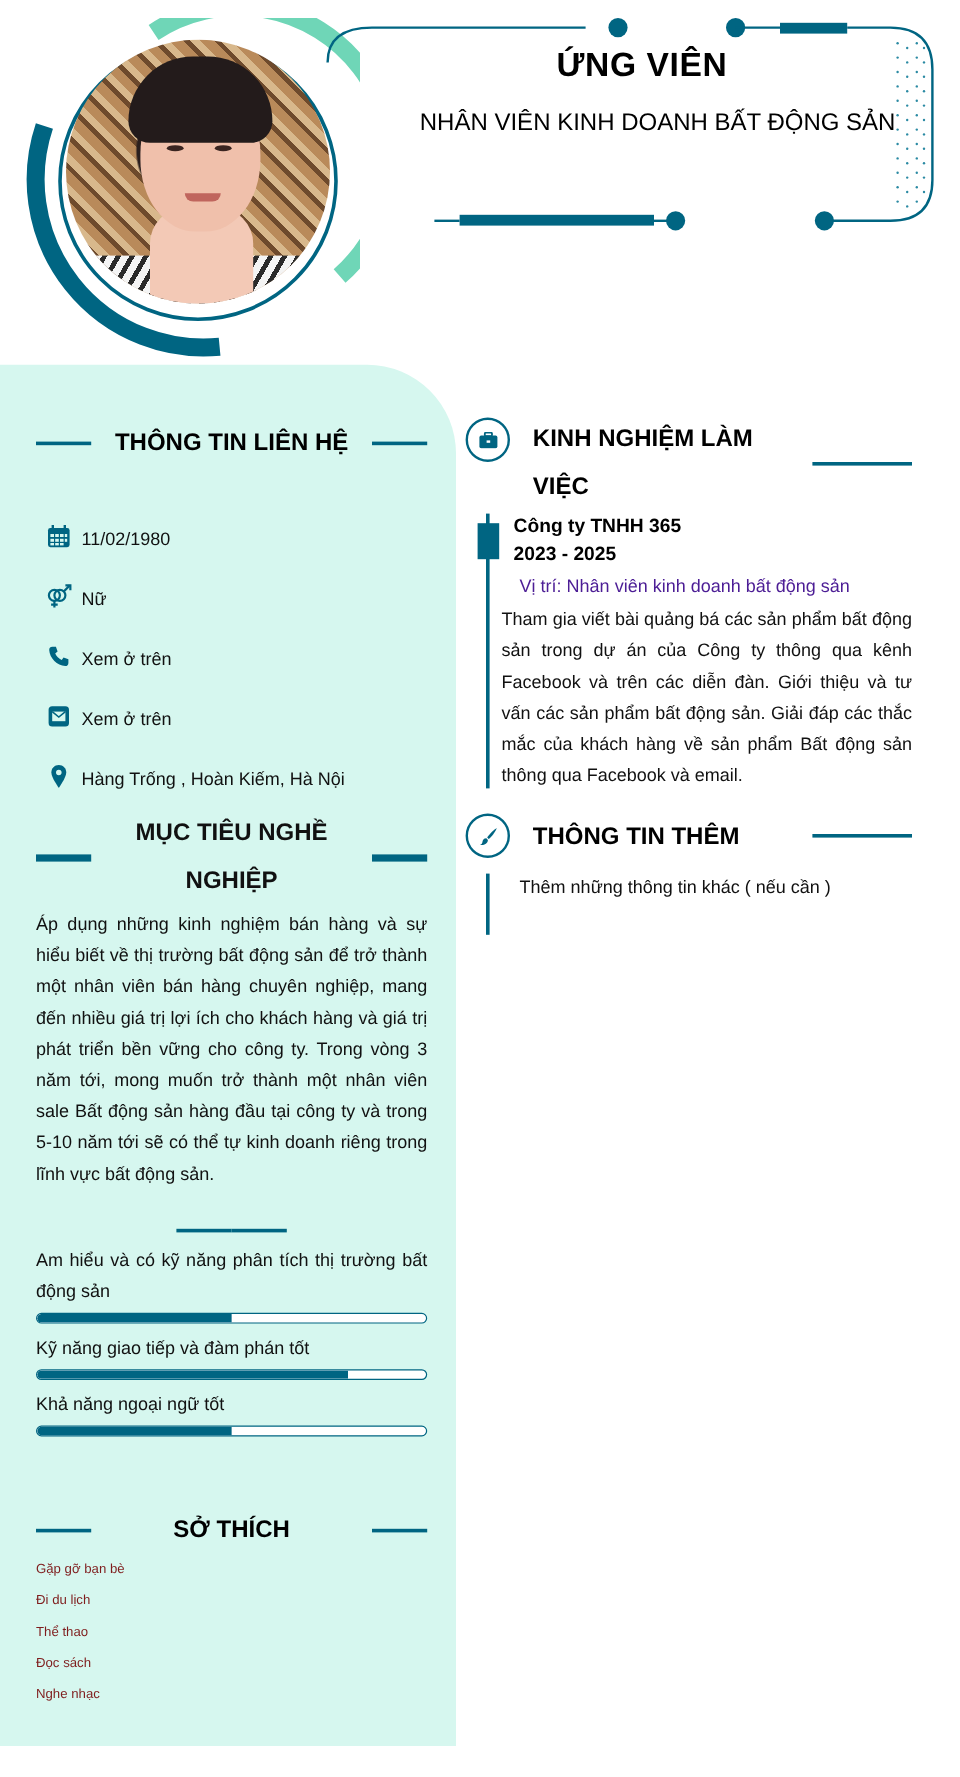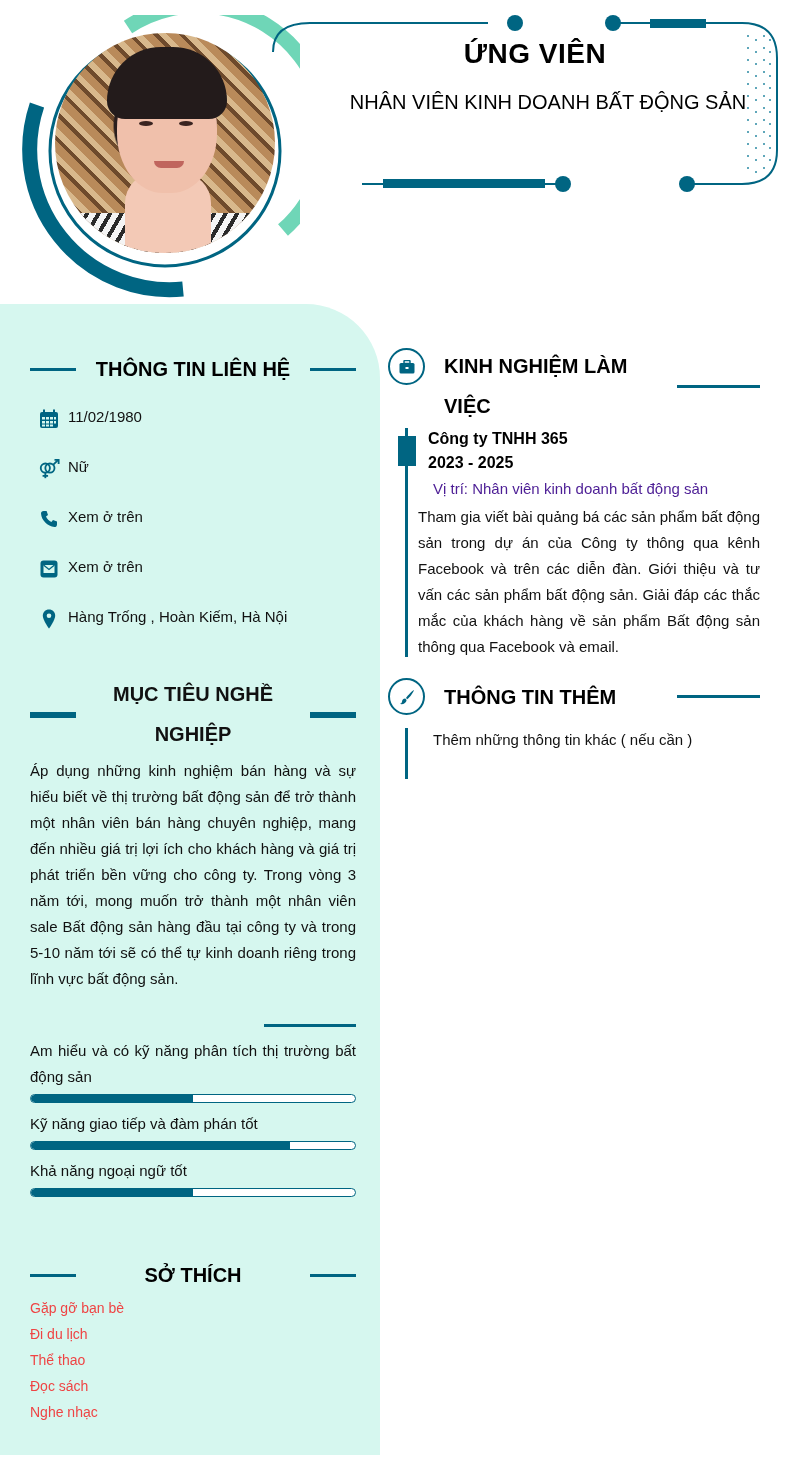--- a/index.html
+++ b/index.html
@@ -21,44 +21,44 @@
   .avatar .eye { position: absolute; top: 88px; width: 14px; height: 5px; border-radius: 50%; background: #3a2420; }
   .avatar .mouth { position: absolute; left: 99px; top: 128px; width: 30px; height: 7px; border-radius: 0 0 12px 12px; background: #c0655d; }
 
   .title-frame { position: absolute; left: 270px; top: 0; width: 530px; height: 200px; }
   .title-frame svg { position: absolute; left: 0; top: 0; }
   .title-main { position: absolute; left: 270px; top: 38px; width: 530px; text-align: center; font-size: 28px; font-weight: 700; letter-spacing: 0.5px; color: #000; padding-left: 0; }
   .title-sub { position: absolute; left: 270px; top: 91px; width: 556px; text-align: center; font-size: 20px; color: #000; }
 
   
   .sidebar { position: absolute; left: 0; top: 304px; width: 380px; height: 1151px; background: #d6f7ef; border-top-right-radius: 74px; }
-  .sec-head { position: absolute; left: 30px; width: 326px; display: flex; align-items: center; justify-content: flex-end; }
+  .sec-head { position: absolute; left: 30px; width: 326px; display: flex; align-items: center; justify-content: center; }
   .sec-head .rule { width: 46px; height: 3px; background: #006582; flex: none; }
   .sec-head .h { font-size: 20px; font-weight: 700; color: #000; text-align: center; line-height: 40px; flex: 1; }
 
   .contact-list { position: absolute; left: 38px; top: 408px; width: 330px; }
-  .contact-item { height: 50px; display: flex; align-items: flex-start; font-size: 15px; color: #111; margin-bottom: 0; }
+  .contact-item { height: 50px; display: flex; align-items: flex-end; font-size: 15px; color: #111; margin-bottom: 0; }
   .contact-item .ic { width: 22px; height: 22px; margin-right: 8px; display: flex; align-items: center; justify-content: center; color: #006582; }
   .contact-item svg { display: block; }
 
   .objective-head { position: absolute; left: 30px; top: 674px; width: 326px; }
   .objective-head .line1 { font-size: 20px; font-weight: 700; text-align: center; line-height: 40px; }
   .objective-head .rule-row { position: absolute; left: 0; top: 38px; width: 326px; display: flex; justify-content: space-between; }
   .objective-head .rule-row i { display: block; width: 46px; height: 6px; background: #006582; }
   .objective-head .line2 { font-size: 20px; font-weight: 700; text-align: center; line-height: 40px; }
   .objective-text { position: absolute; left: 30px; top: 758px; width: 326px; font-size: 15px; line-height: 26px; text-align: justify; color: #111; }
 
   .skills { position: absolute; left: 30px; top: 1038px; width: 326px; }
   .skill { margin-bottom: 8px; }
   .skill .lbl { font-size: 15px; line-height: 26px; color: #111; text-align: justify; }
   .skill .bar { margin-top: 4px; height: 9px; border: 1.5px solid #006582; border-radius: 6px; position: relative; overflow: hidden; background: #fff; }
   .skill .bar .fill { position: absolute; left: 0; top: 0; bottom: 0; background: #006582; border-radius: 6px 0 0 6px; }
 
   .hobbies { position: absolute; left: 30px; top: 1295px; width: 326px; }
-  .hobbies li { list-style: none; font-size: 14px; line-height: 26px; color: #ef4444; }
+  .hobbies li { list-style: none; font-size: 11px; line-height: 26px; color: #7f1d1d; }
 
   
   .m-head { position: absolute; left: 388px; width: 372px; }
   .m-head .circle { position: absolute; left: 0; top: 0; width: 37px; height: 37px; border: 2.5px solid #006582; border-radius: 50%; display: flex; align-items: center; justify-content: center; background: #fff; }
   .m-head .h { position: absolute; left: 56px; font-size: 20px; font-weight: 700; color: #000; line-height: 40px; }
   .m-head .rule { position: absolute; right: 0; width: 83px; height: 2.5px; background: #006582; }
 
   .timeline-line { position: absolute; width: 3px; background: #006582; }
   .timeline-block { position: absolute; left: 398px; top: 436px; width: 18px; height: 30px; background: #006582; }
 

